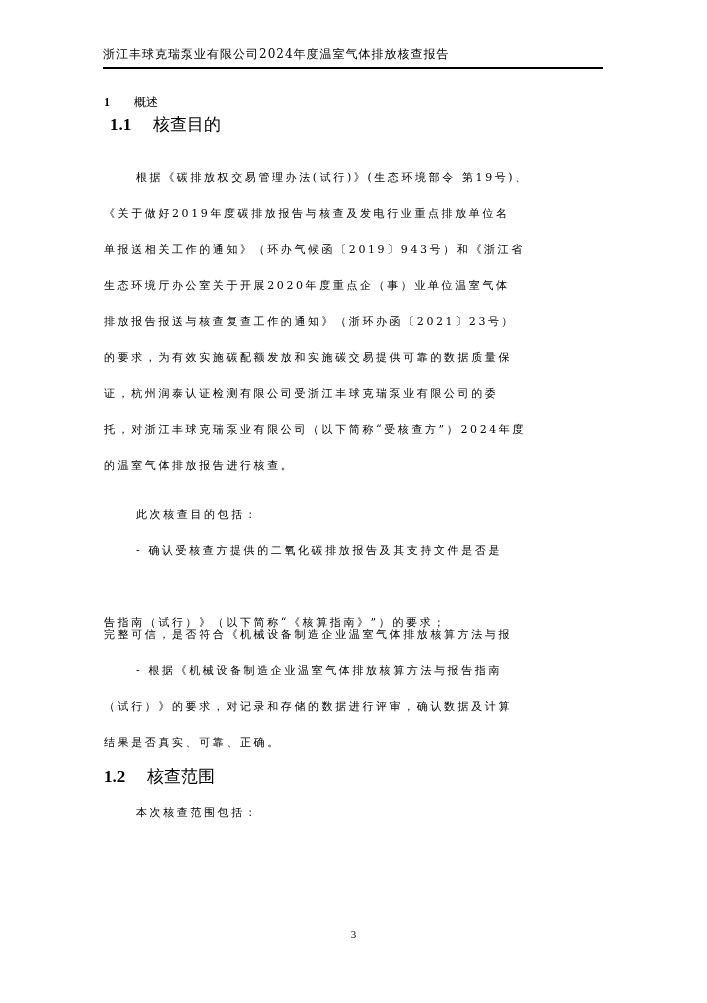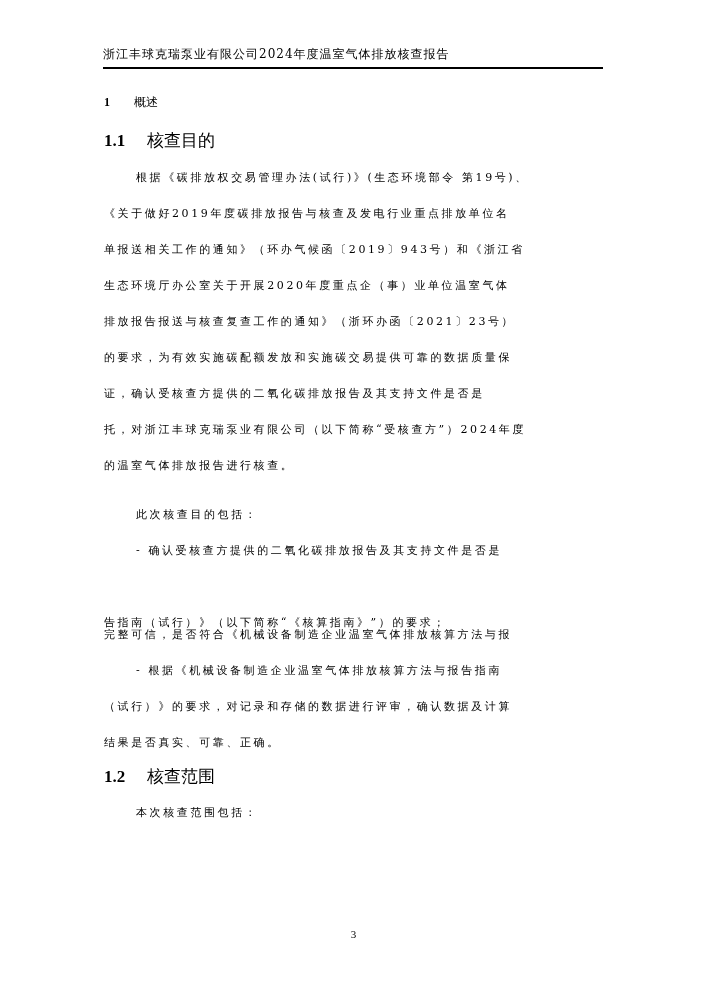--- a/index.html
+++ b/index.html
@@ -21,32 +21,32 @@
 </head>
 <body>
 
 <div class="page-header">浙江丰球克瑞泵业有限公司2024年度温室气体排放核查报告</div>
 <div class="header-rule"></div>
 
 <div class="h1">
   <span class="num">1</span><span>概述</span>
 </div>
 
-<div class="h2" style="top:128px;">
+<div class="h2" style="top:112px;margin-left:6px;">
   <span class="num">1.1</span><span>核查目的</span>
 </div>
 
 <div>
   <div class="line indent" style="top:167px;">根据《碳排放权交易管理办法(试行)》(生态环境部令 第19号)、</div>
   <div class="line" style="top:203px;">《关于做好2019年度碳排放报告与核查及发电行业重点排放单位名</div>
   <div class="line" style="top:239px;">单报送相关工作的通知》（环办气候函〔2019〕943号）和《浙江省</div>
   <div class="line" style="top:275px;">生态环境厅办公室关于开展2020年度重点企（事）业单位温室气体</div>
   <div class="line" style="top:311px;">排放报告报送与核查复查工作的通知》（浙环办函〔2021〕23号）</div>
   <div class="line" style="top:347px;">的要求，为有效实施碳配额发放和实施碳交易提供可靠的数据质量保</div>
-  <div class="line" style="top:383px;">证，确认受核查方提供的二氧化碳排放报告及其支持文件是否是</div>
+  <div class="line" style="top:383px;">证，杭州润泰认证检测有限公司受浙江丰球克瑞泵业有限公司的委</div>
   <div class="line" style="top:419px;">托，对浙江丰球克瑞泵业有限公司（以下简称“受核查方”）2024年度</div>
   <div class="line" style="top:455px;">的温室气体排放报告进行核查。</div>
 </div>
 
 <div class="line indent" style="top:504px;">此次核查目的包括：</div>
 
 <div>
   <div class="line indent" style="top:540px;">- 确认受核查方提供的二氧化碳排放报告及其支持文件是否是</div>
   <div class="line" style="top:596px;margin-top:28px;">完整可信，是否符合《机械设备制造企业温室气体排放核算方法与报</div>
   <div class="line" style="top:612px;">告指南（试行）》（以下简称“《核算指南》”）的要求；</div>

